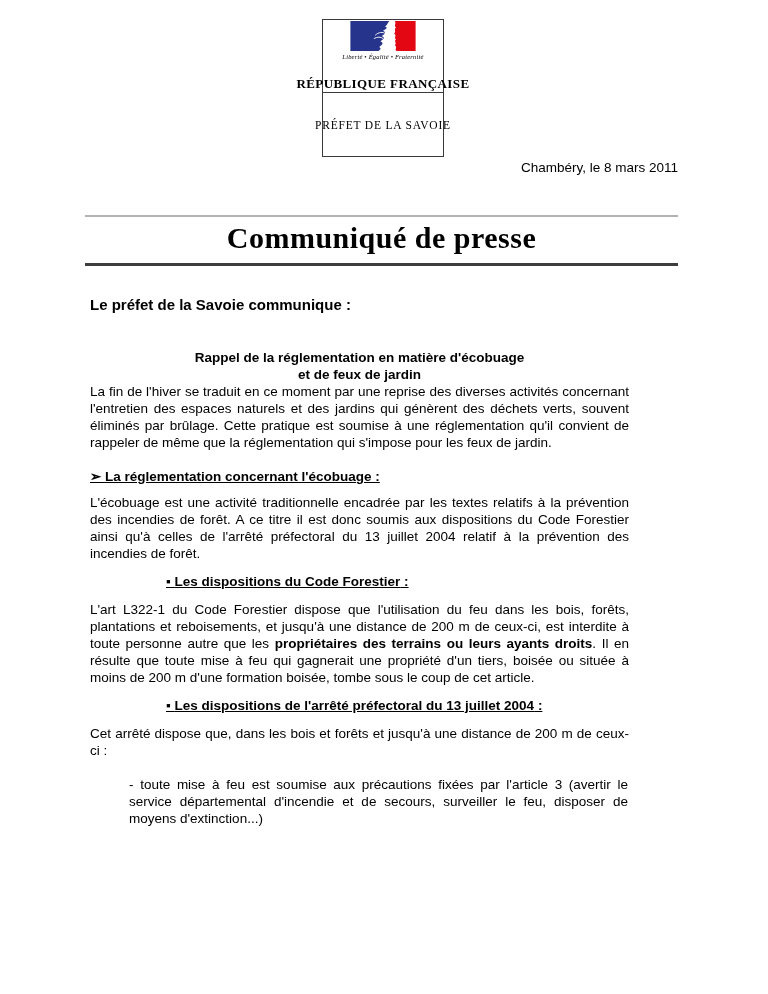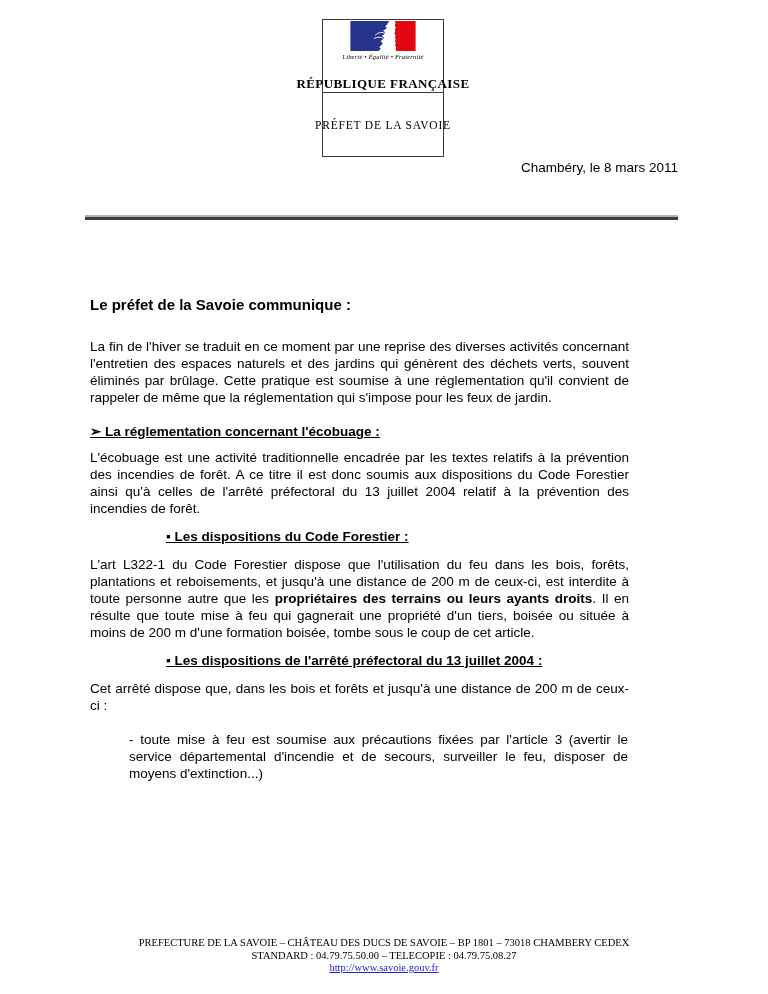--- a/index.html
+++ b/index.html
@@ -47,21 +47,21 @@
     margin:5px 0 10px 0;
     font-family:"Liberation Serif", serif; font-weight:bold;
     font-size:30px; line-height:31px; letter-spacing:0.5px;
   }
 
   
   .content { position:absolute; left:90px; top:296px; width:539px; font-size:13.5px; line-height:17px; }
   .intro-heading { font-size:15px; font-weight:bold; margin:0; }
   .subject { margin-top:36px; text-align:center; font-weight:bold; }
   .para { margin:0; text-align:justify; }
-  .p1 { margin-top:25px; }
+  .p1 { }
   .p2 { margin-top:9px; }
   .p3 { margin-top:11px; }
   .p4 { margin-top:11px; }
   .section-heading { margin-top:17px; font-weight:bold; }
   .section-heading .u { text-decoration:underline; }
   .subsection { margin-top:11px; padding-left:76px; font-weight:bold;text-decoration:underline; }
   .subsection .u { text-decoration:underline; }
   .reg-list { margin-top:17px; margin-left:39px; width:499px; text-align:justify; }
   .reg-list .item { margin:0; }
 
@@ -88,27 +88,32 @@
       <div class="motto">Liberté • Égalité • Fraternité</div>
       <div class="republique">RÉPUBLIQUE FRANÇAISE</div>
     </div>
     <div class="logo-bottom">PRÉFET DE LA SAVOIE</div>
   </div>
 
   <div class="dateline">Chambéry, le 8 mars 2011</div>
 
   <div class="title-band">
     <div class="rule-top"></div>
+    <div class="press-title">Communiqué de presse</div>
     <div class="rule-bottom"></div>
   </div>
 
   <div class="content">
 
     <div class="intro-heading">Le préfet de la Savoie communique :</div>
 
+    <div class="subject">
+      <div>Rappel de la réglementation en matière d'écobuage</div>
+      <div>et de feux de jardin</div>
+    </div>
 
     <p class="para p1">La fin de l'hiver se traduit en ce moment par une reprise des diverses activités concernant l'entretien des espaces naturels et des jardins qui génèrent des déchets verts, souvent éliminés par brûlage. Cette pratique est soumise à une réglementation qu'il convient de rappeler de même que la réglementation qui s'impose pour les feux de jardin.</p>
 
     <div class="section-heading"><span class="u"><span>➢ </span><span>La réglementation concernant l'écobuage :</span></span></div>
 
     <p class="para p2">L'écobuage est une activité traditionnelle encadrée par les textes relatifs à la prévention des incendies de forêt. A ce titre il est donc soumis aux dispositions du Code Forestier ainsi qu'à celles de l'arrêté préfectoral du 13 juillet 2004 relatif à la prévention des incendies de forêt.</p>
 
     <div class="subsection"><span>▪ </span><span class="u">Les dispositions du Code Forestier</span><span> :</span></div>
 
     <p class="para p3"><span>L'art L322-1 du Code Forestier dispose que l'utilisation du feu dans les bois, forêts, plantations et reboisements, et jusqu'à une distance de 200 m de ceux-ci, est interdite à toute personne autre que les </span><b>propriétaires des terrains ou leurs ayants droits</b><span>. Il en résulte que toute mise à feu qui gagnerait une propriété d'un tiers, boisée ou située à moins de 200 m d'une formation boisée, tombe sous le coup de cet article.</span></p>
@@ -116,19 +121,14 @@
     <div class="subsection"><span>▪ </span><span class="u">Les dispositions de l'arrêté préfectoral du 13 juillet 2004</span><span> :</span></div>
 
     <p class="para p4">Cet arrêté dispose que, dans les bois et forêts et jusqu'à une distance de 200 m de ceux-ci :</p>
 
     <div class="reg-list">
       <p class="item">- toute mise à feu est soumise aux précautions fixées par l'article 3 (avertir le service départemental d'incendie et de secours, surveiller le feu, disposer de moyens d'extinction...)</p>
     </div>
 
   </div>
 
-  <div class="footer">
-    <div>PREFECTURE DE LA SAVOIE – CHÂTEAU DES DUCS DE SAVOIE – BP 1801 – 73018 CHAMBERY CEDEX</div>
-    <div>STANDARD : 04.79.75.50.00 – TELECOPIE : 04.79.75.08.27</div>
-    <div><a href="#" style="color: rgb(34, 34, 204);">http://www.savoie.gouv.fr</a></div>
-  </div>
 
 </div>
 
 </body></html>

